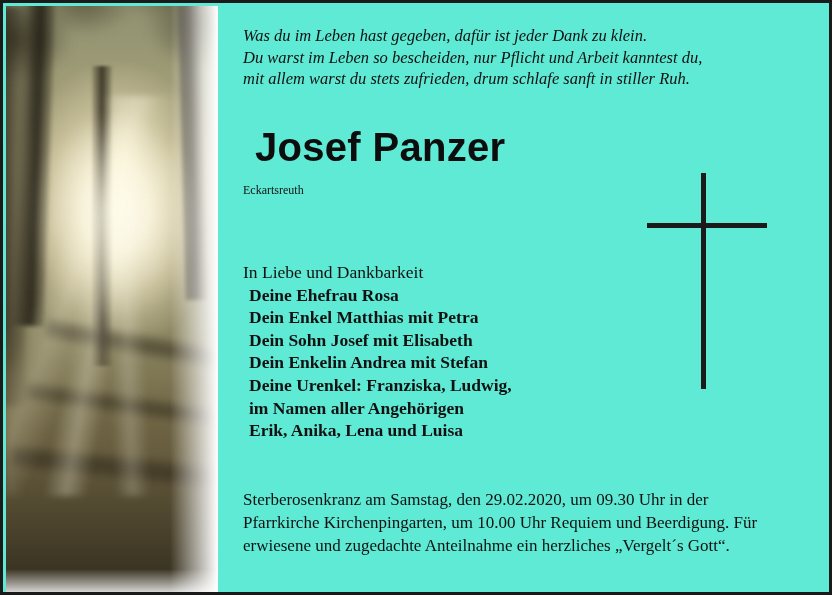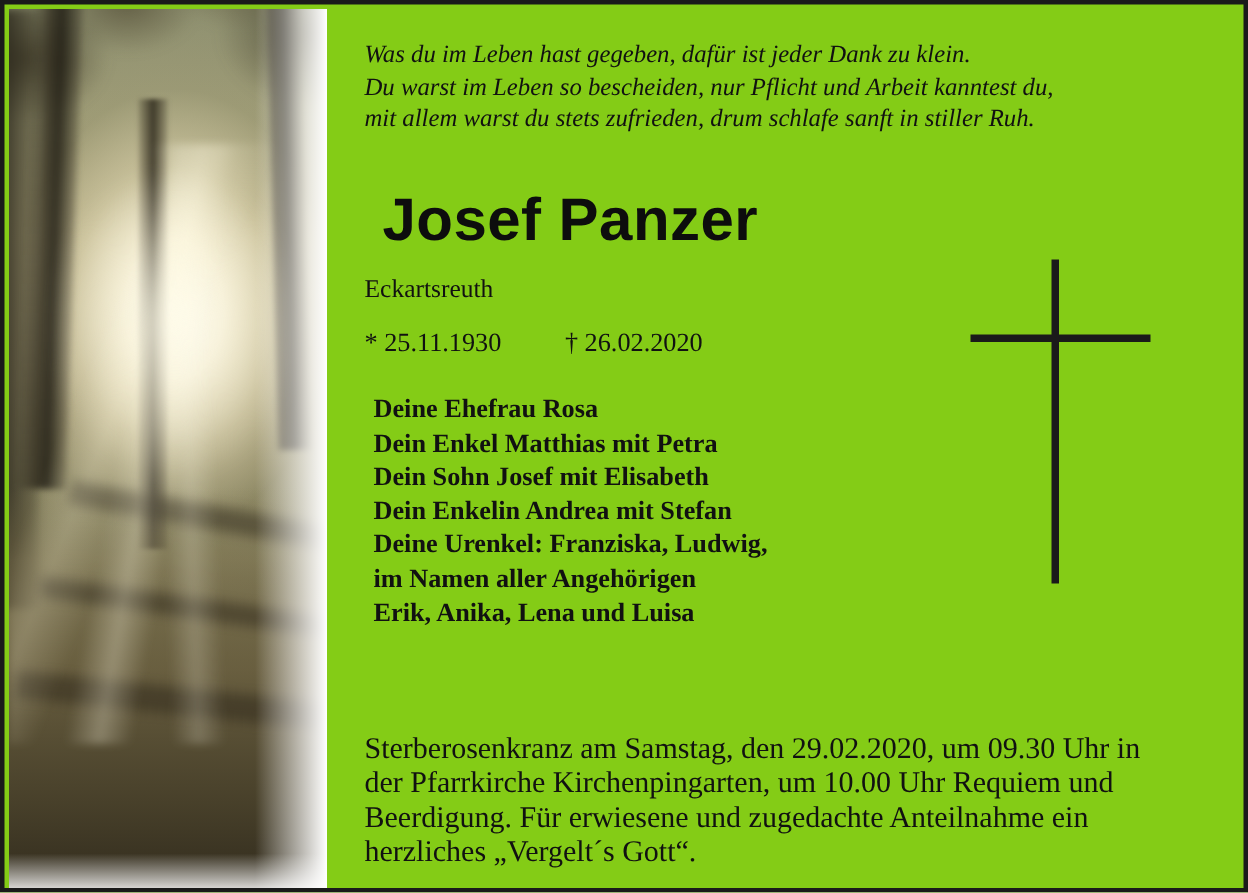--- a/index.html
+++ b/index.html
@@ -11,21 +11,21 @@
     width: 832px;
     height: 595px;
     font-family: "Liberation Serif", serif;
     overflow: hidden;
   }
   .obituary {
     position: relative;
     width: 832px;
     height: 595px;
     box-sizing: border-box;
-    background: #84cc16;
+    background: #5eead4;
     border: 3px solid #1a1a1a;
     overflow: hidden;
   }
   
   .photo {
     position: absolute;
     left: 3px;
     top: 3px;
     width: 212px;
     height: 589px;
@@ -150,21 +150,21 @@
     font-family: "Liberation Sans", sans-serif;
     font-weight: bold;
     font-size: 40px;
     letter-spacing: 0.3px;
     color: #0d0d0d;
   }
   .place {
     position: absolute;
     left: 0;
     top: 180px;
-    font-size: 17px;
+    font-size: 12px;
     color: #111;
   }
   .dates {
     position: absolute;
     left: 0;
     top: 215px;
     font-size: 17.5px;
     color: #111;
   }
   .dates .death { margin-left: 38px; }
@@ -176,21 +176,21 @@
     line-height: 22.6px;
     color: #111;
   }
   .family .lead { font-weight: normal; }
   .family .bold { font-weight: bold; padding-left: 6px; }
   .service {
     position: absolute;
     left: 0;
     top: 485px;
     width: 522px;
-    font-size: 20px;
+    font-size: 17px;
     line-height: 23px;
     color: #111;
   }
   
   .cross {
     position: absolute;
     left: 404px;
     top: 170px;
     width: 120px;
     height: 216px;
@@ -239,26 +239,23 @@
     <div class="verse">
       <div>Was du im Leben hast gegeben, dafür ist jeder Dank zu klein.</div>
       <div>Du warst im Leben so bescheiden, nur Pflicht und Arbeit kanntest du,</div>
       <div>mit allem warst du stets zufrieden, drum schlafe sanft in stiller Ruh.</div>
     </div>
 
     <div class="name">Josef Panzer</div>
 
     <div class="place">Eckartsreuth</div>
 
-    <div class="dates">
-      <span>* 25.11.1930</span>
-      <span class="death">† 26.02.2020</span>
-    </div>
 
     <div class="family">
+      <div class="lead">In Liebe und Dankbarkeit</div>
       <div class="bold">Deine Ehefrau Rosa</div>
       <div class="bold">Dein Enkel Matthias mit Petra</div>
       <div class="bold">Dein Sohn Josef mit Elisabeth</div>
       <div class="bold">Dein Enkelin Andrea mit Stefan</div>
       <div class="bold">Deine Urenkel: Franziska, Ludwig,</div>
       <div class="bold">im Namen aller Angehörigen</div>
       <div class="bold">Erik, Anika, Lena und Luisa</div>
     </div>
 
     <div class="service">Sterberosenkranz am Samstag, den 29.02.2020, um 09.30 Uhr in der Pfarrkirche Kirchenpingarten, um 10.00 Uhr Requiem und Beerdigung. Für erwiesene und zugedachte Anteilnahme ein herzliches „Vergelt´s Gott“.</div>

